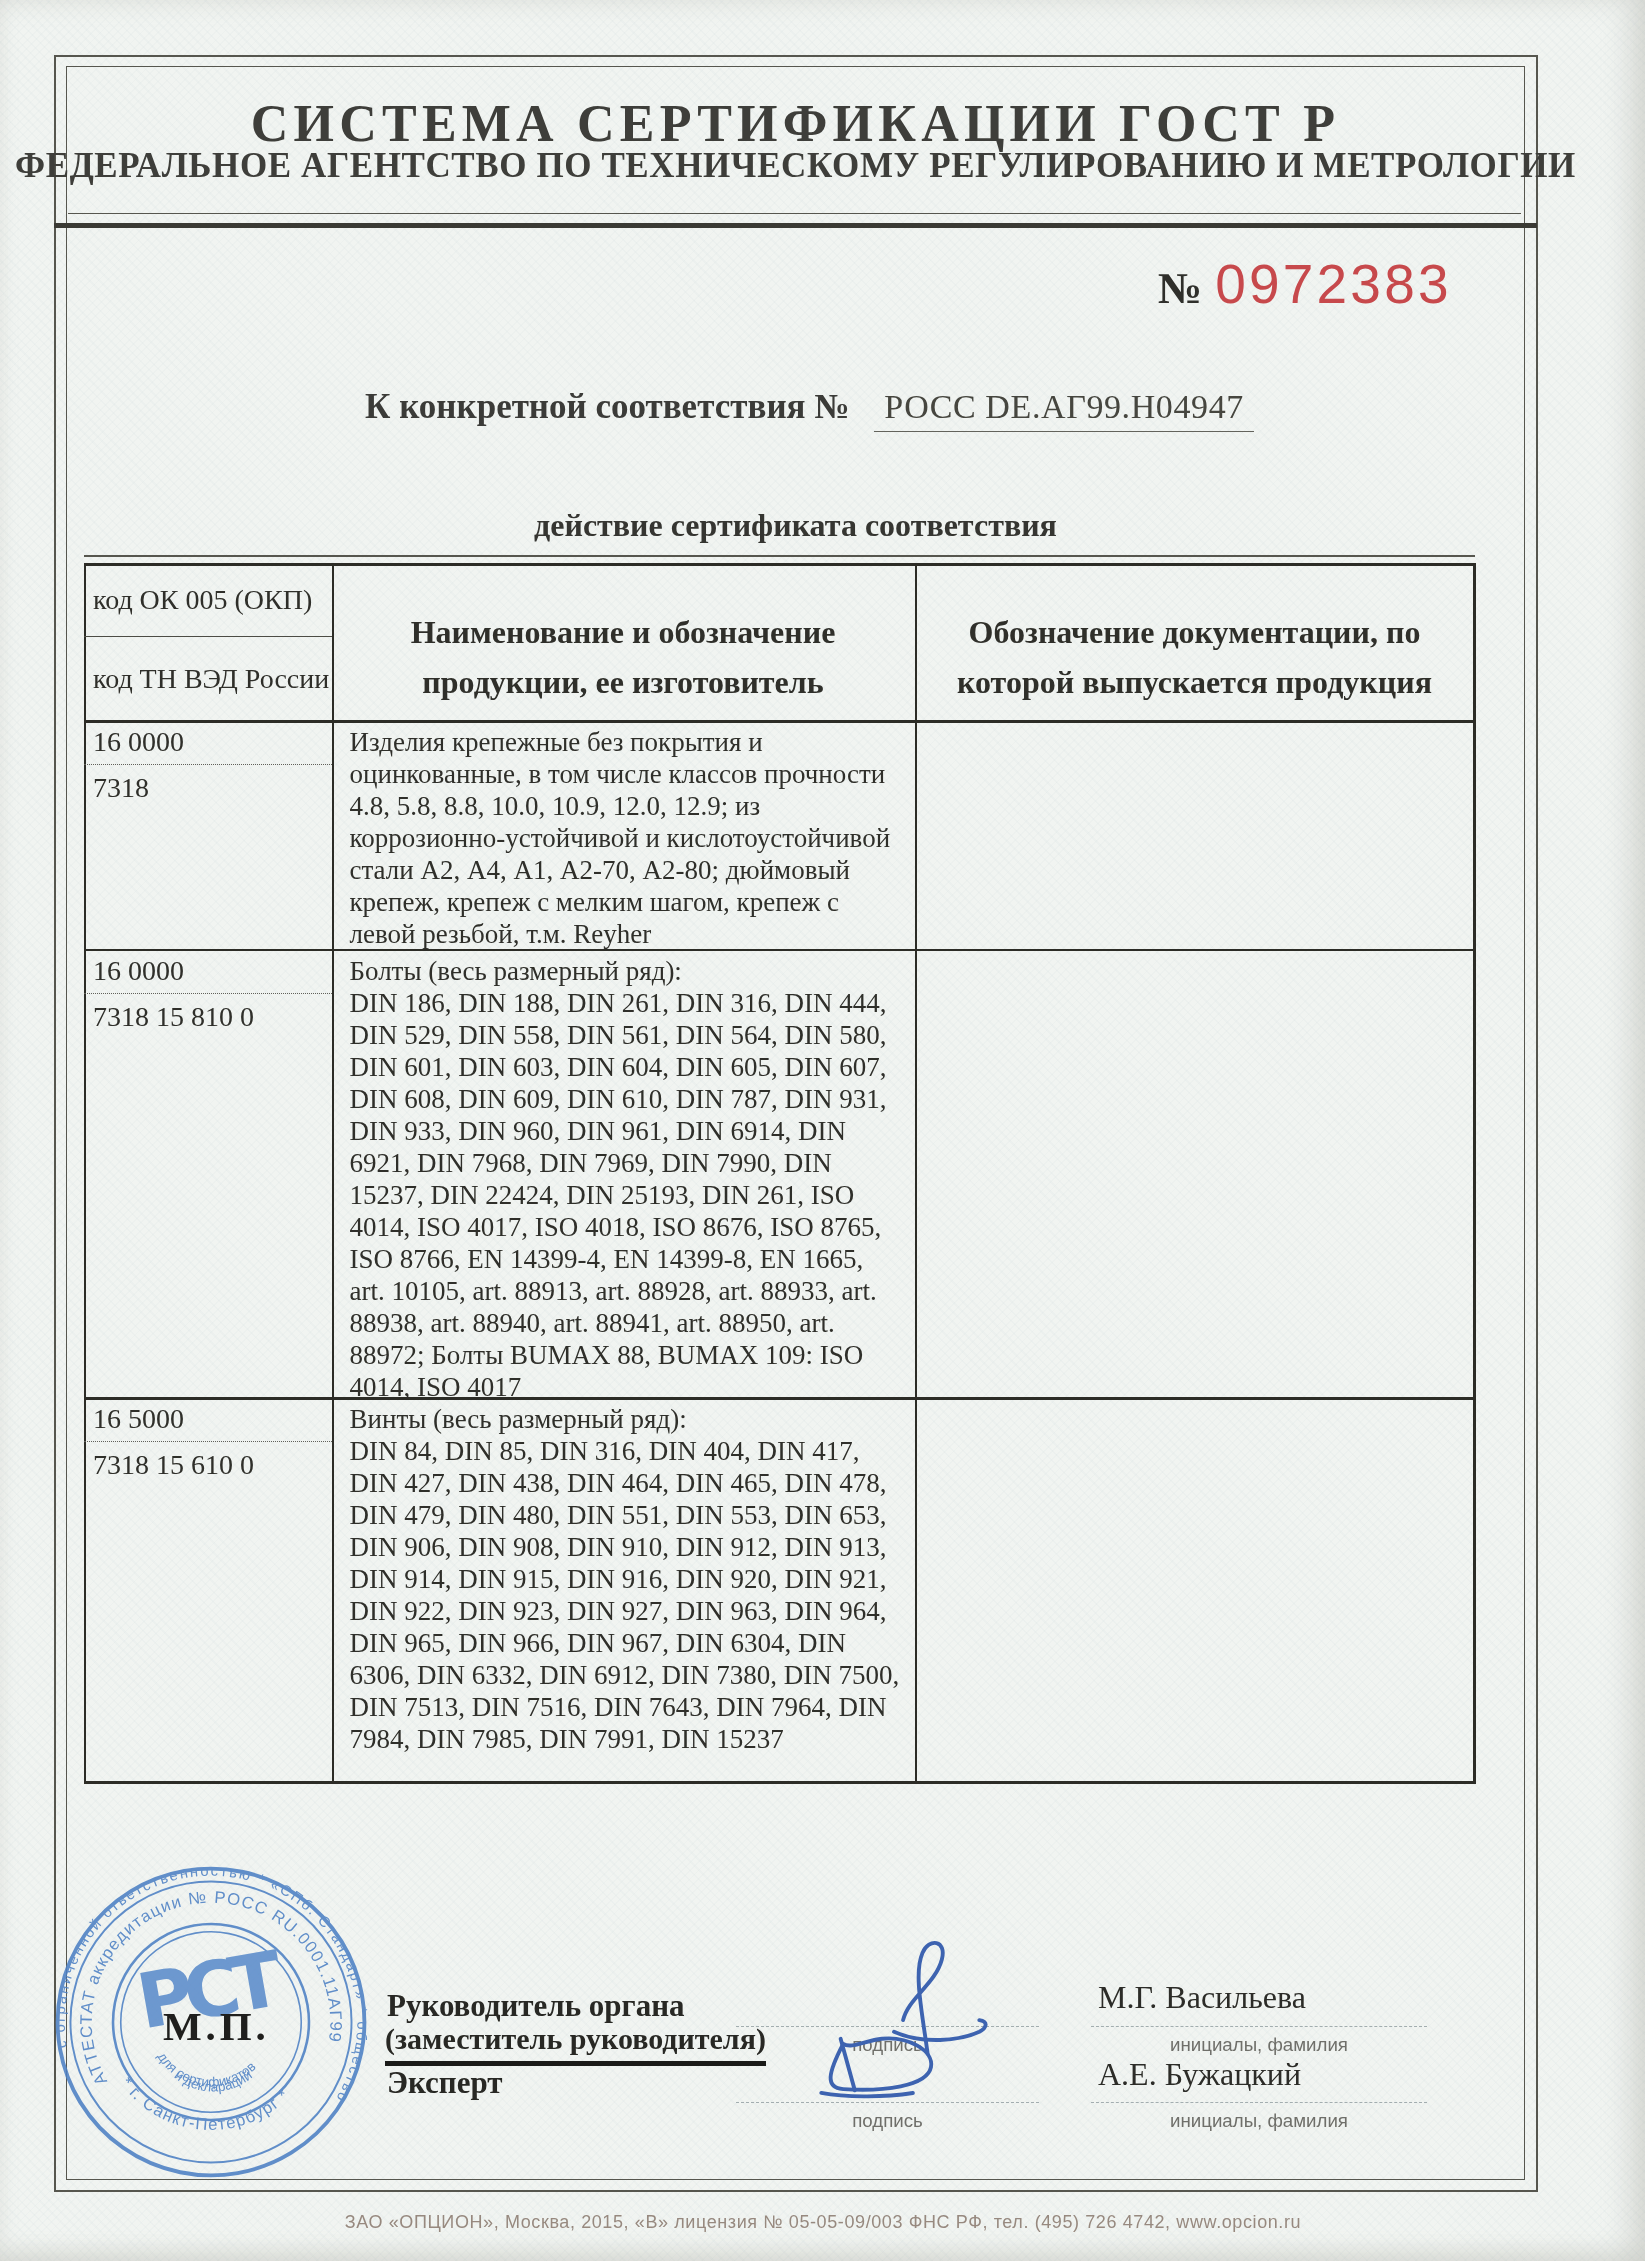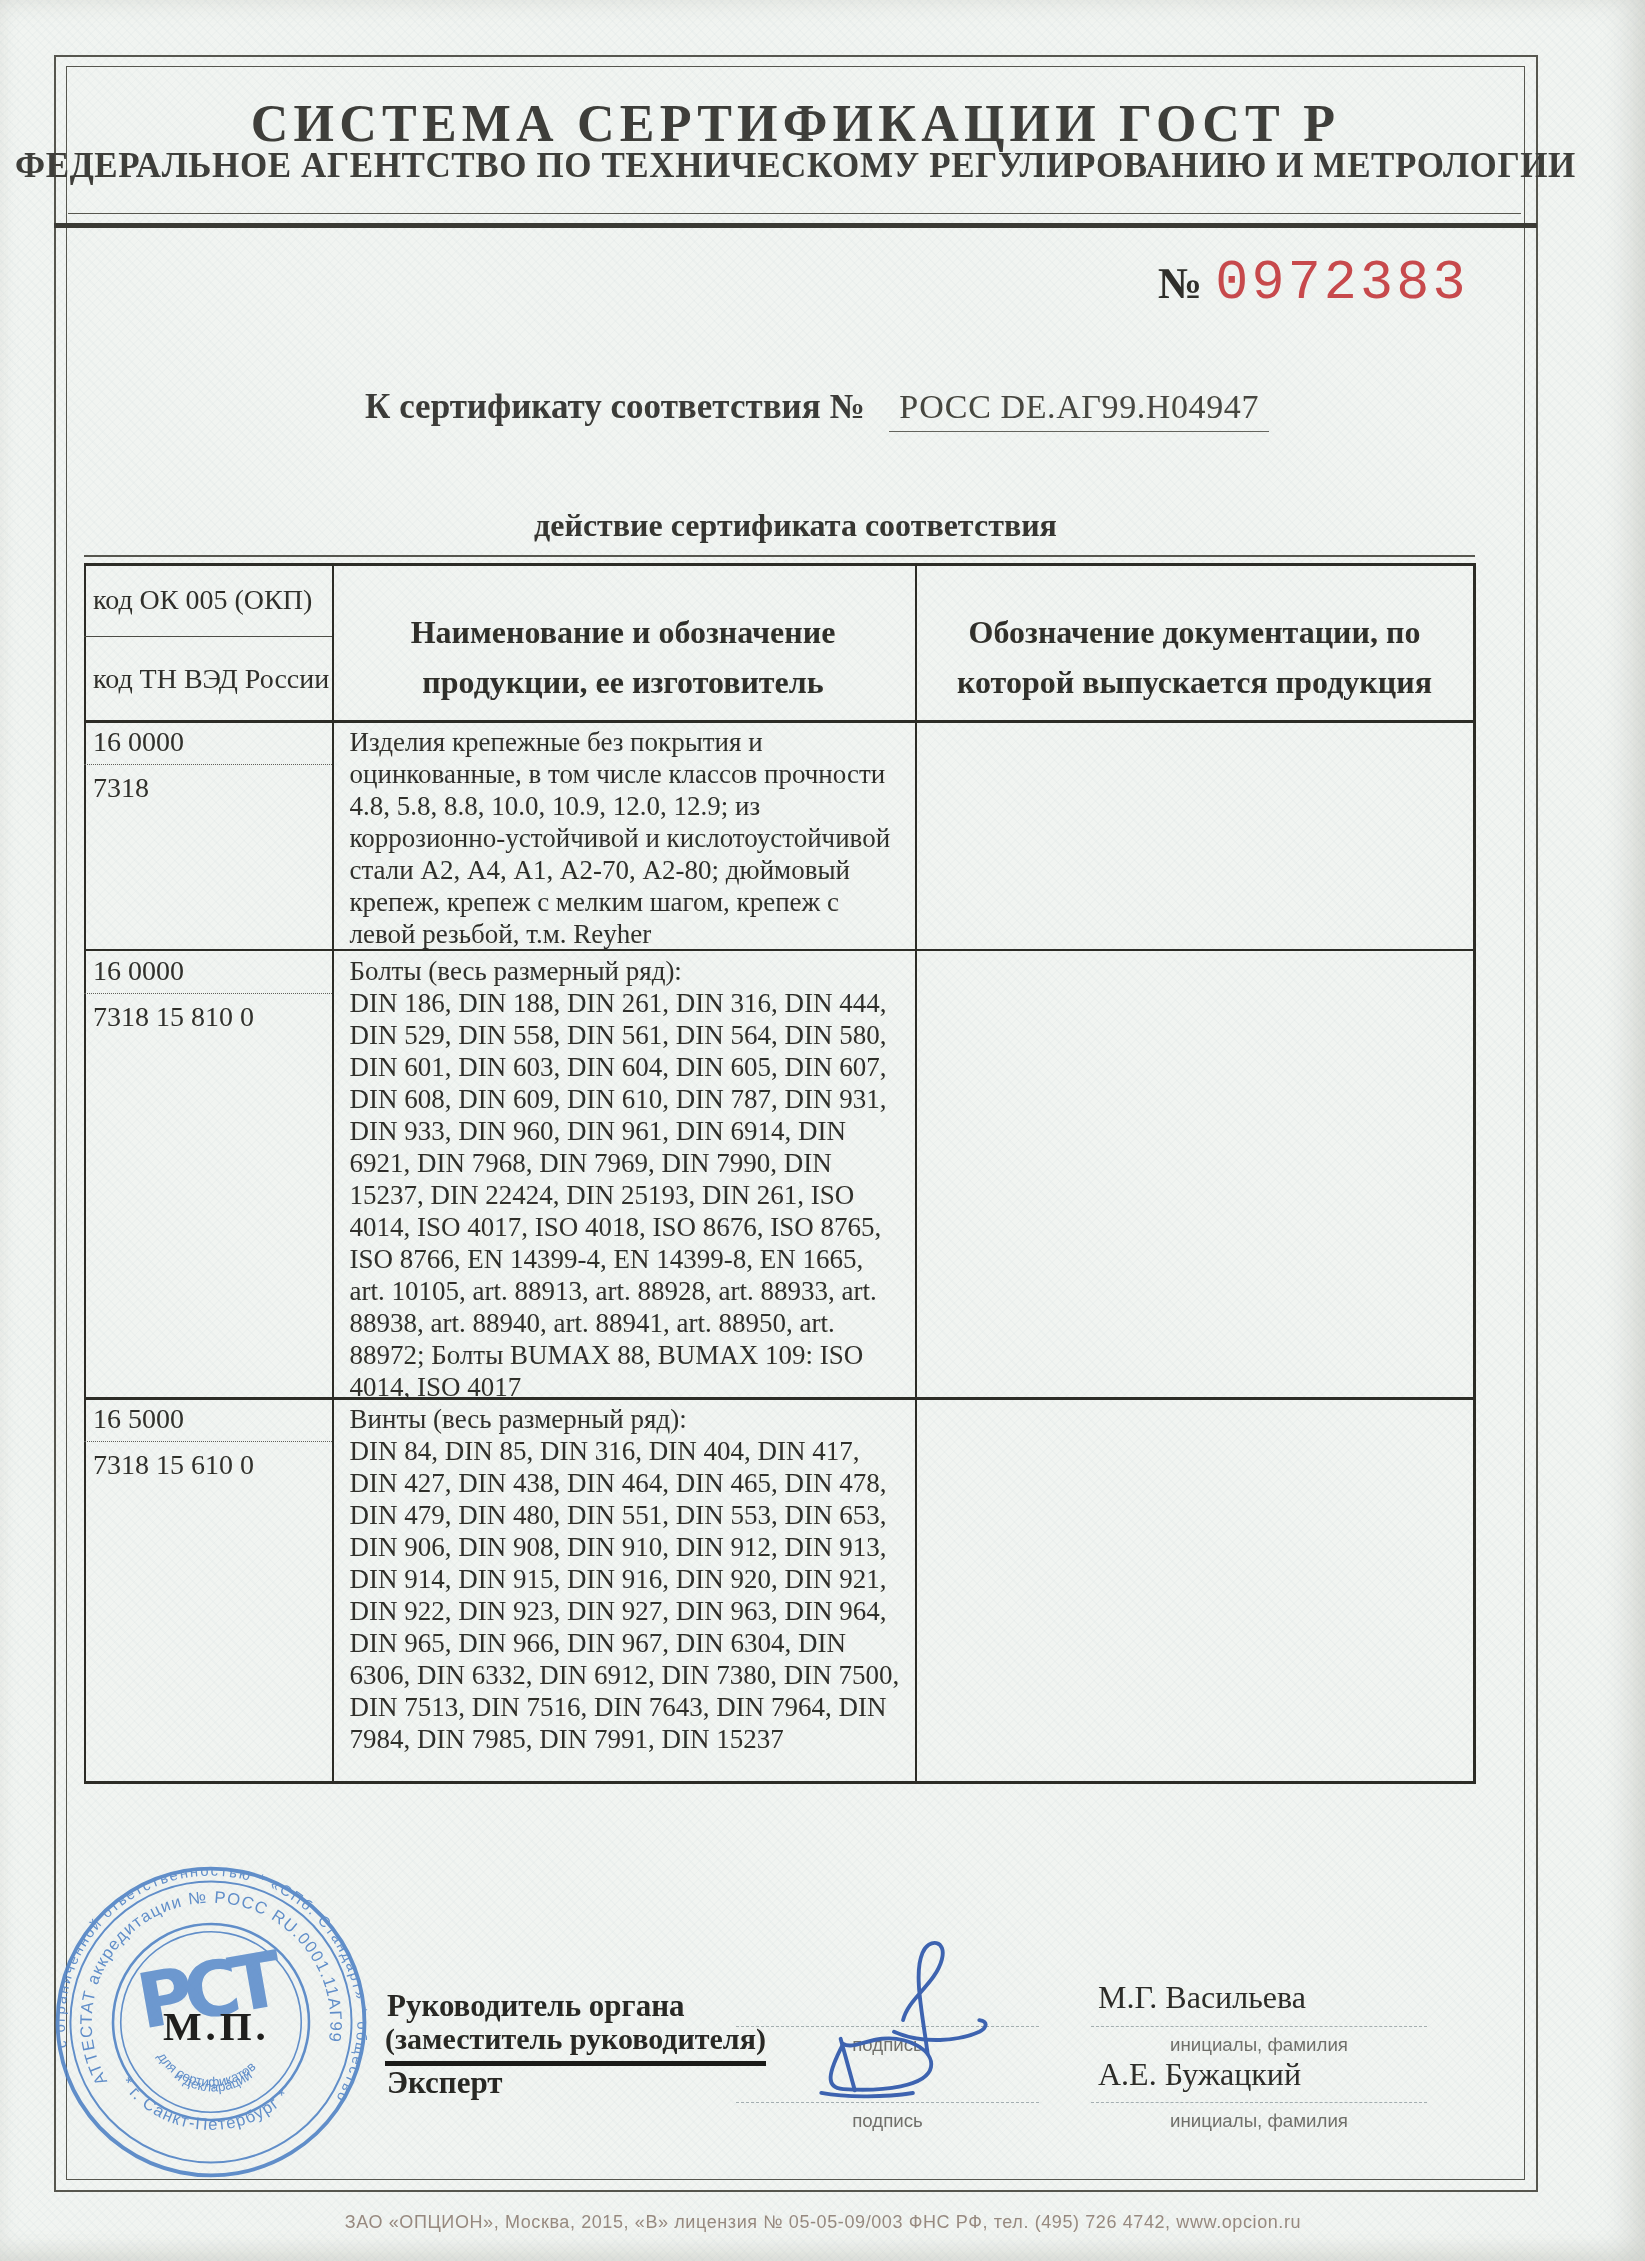--- a/index.html
+++ b/index.html
@@ -17,21 +17,21 @@
   .frame-inner { position:absolute; left:66px; top:66px; width:1457px; height:2112px; border:1.9px solid #56564e; }
   .hdr-sep-thin  { position:absolute; left:68px; top:213px; width:1453px; height:1.3px; background:#56564e; }
   .hdr-sep-thick { position:absolute; left:54px;  top:223px; width:1483px; height:5.2px; background:#3a3a34; }
 
   .center-band { position:absolute; left:0; width:1591px; text-align:center; }
   .title1 { top:94px; font-size:52px; font-weight:700; letter-spacing:5.2px; color:#3e3e3a; }
   .title2 { top:146px; font-size:35px; font-weight:700; letter-spacing:0.6px; color:#3e3e3a; }
 
   .num-block { position:absolute; left:1158px; top:252px; display:flex; align-items:baseline; gap:13px; }
   .num-sign  { font-size:44px; font-weight:600; color:#2f2f2b; }
-  .num-digits{ font-family:Liberation Mono, monospace; font-size:55px; color:#c7494c; letter-spacing:3.2px;text-align:center; }
+  .num-digits{ font-family:Liberation Sans, sans-serif; font-size:55px; color:#c7494c; letter-spacing:3.2px;text-align:center; }
 
   .prilozhenie { top:303px; font-size:46px; font-weight:700; letter-spacing:11.6px; color:#3a3a36; }
 
   .cert-line { position:absolute; left:365px; top:387px; display:flex; align-items:baseline; gap:24.5px; }
   .cert-label { font-size:35px; font-weight:600; color:#3b3b38; }
   .cert-value { font-size:34px; font-weight:500; color:#46463f; letter-spacing:0.6px;
                 padding:0 10.3px 5.2px; border-bottom:1.9px solid #63635c;text-align:right; }
 
   .desc1 { top:466px; font-size:32px; font-weight:700; color:#353531; }
   .desc2 { top:507px; font-size:32px; font-weight:700; color:#353531; }
@@ -107,21 +107,21 @@
   <div class="hdr-sep-thin"></div>
   <div class="hdr-sep-thick"></div>
 
   <div class="num-block">
     <span class="num-sign">№</span>
     <span class="num-digits">0972383</span>
   </div>
 
 
   <div class="cert-line">
-    <span class="cert-label">К сертификату соответствия №</span>
+    <span class="cert-label">К конкретной соответствия №</span>
     <span class="cert-value">РОСС DE.АГ99.Н04947</span>
   </div>
 
   <div class="center-band desc2">действие сертификата соответствия</div>
 
   <div class="table">
     <div class="bt t-top-thin"></div>
     <div class="bt t-top"></div>
     <div class="bt t-hdr-bot"></div>
     <div class="bt t-r1-bot"></div>

